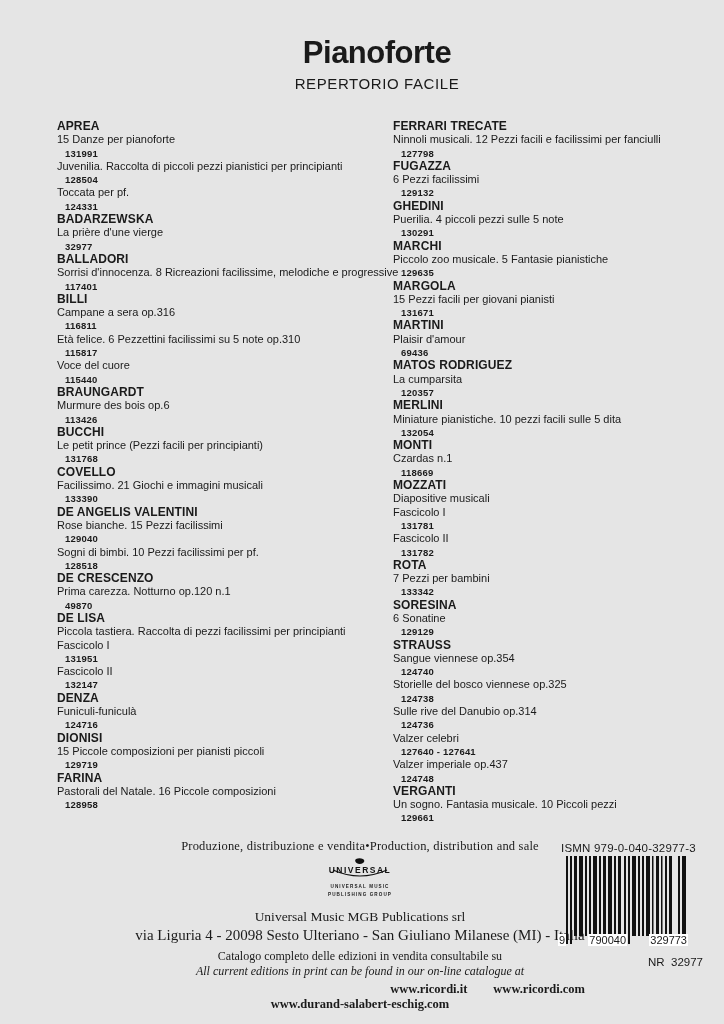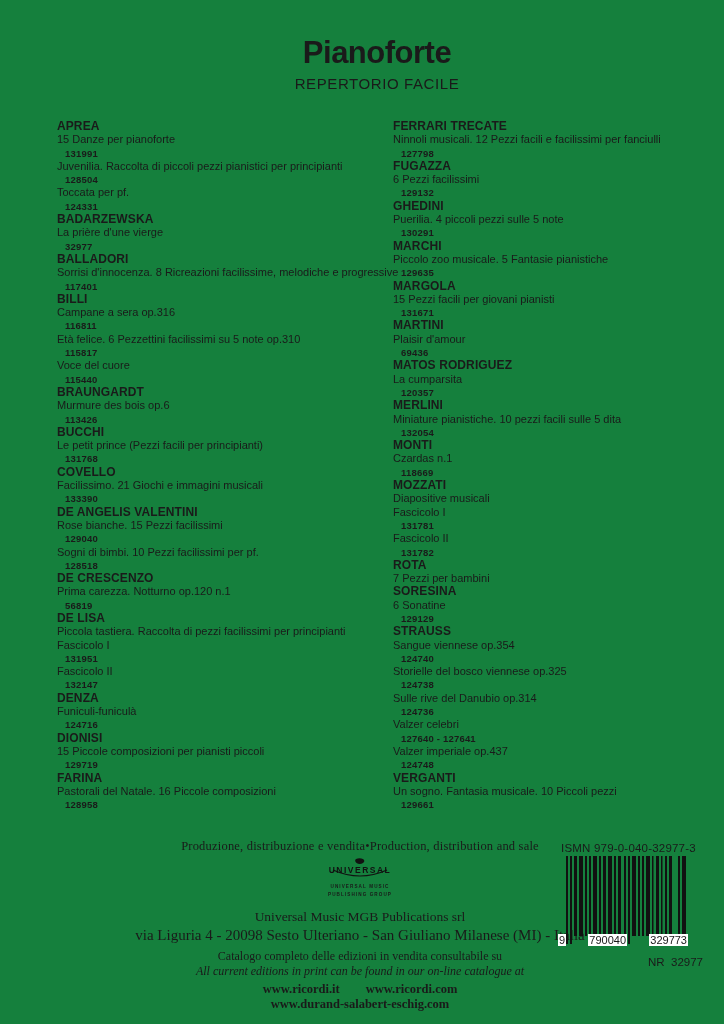--- a/index.html
+++ b/index.html
@@ -1,20 +1,20 @@
 <!DOCTYPE html>
 <html><head>
 <meta charset="utf-8">
 <style>
   html,body{margin:0;padding:0;}
   body{
     width:724px;height:1024px;background:#ffffff;color:#1a1a1a;
     font-family:"Liberation Sans",sans-serif;position:relative;overflow:hidden;
   }
-  .page{position:absolute;inset:0;background:#15803d;}
+  .page{position:absolute;inset:0;background:#e5e5e5;}
 
   
   .header{position:absolute;left:30px;top:36px;width:694px;text-align:center;}
   .title{font-size:31px;font-weight:bold;letter-spacing:-0.5px;margin:0;line-height:34px;}
   .subtitle{font-size:15px;letter-spacing:0.6px;margin-top:5px;}
 
   
   .col{position:absolute;top:120px;}
   .col-left{left:57px;width:330px;}
   .col-right{left:393px;width:320px;}
@@ -27,21 +27,21 @@
   .footer{position:absolute;left:135px;top:839px;width:450px;text-align:center;
           font-family:"Liberation Serif",serif;}
   .prod-line{font-size:12.5px;letter-spacing:0.2px;}
   .logo-wrap{margin-top:4px;line-height:0;}
   .logo-sub{font-size:4.6px;font-weight:bold;letter-spacing:1.1px;line-height:6px;
             font-family:"Liberation Sans",sans-serif;margin-top:2px;}
   .company{font-size:13.5px;margin-top:11px;}
   .address{font-size:15px;margin-top:2px;}
   .note-it{font-size:12px;margin-top:5px;}
   .note-en{font-size:12px;font-style:italic;}
-  .urls{font-size:12.5px;font-weight:bold;margin-top:3px;}
+  .urls{font-size:12.5px;font-weight:bold;margin-top:3px;text-align:right;}
   .urls .u1{margin-right:26px;}
   .url3{font-size:12.5px;font-weight:bold;}
 
   
   .barcode-block{position:absolute;left:561px;top:842px;width:150px;}
   .ismn{font-size:11.5px;white-space:nowrap;letter-spacing:0.2px;}
   .bars{position:relative;width:122px;height:96px;margin-left:5px;margin-top:2px;}
   .digits{position:absolute;left:-8px;bottom:6px;width:130px;font-size:11px;
           display:flex;justify-content:space-between;}
   .digits span{background:#fff;padding:0 1px;}
@@ -87,21 +87,21 @@
       <div class="composer">COVELLO</div>
       <div class="work">Facilissimo. 21 Giochi e immagini musicali</div>
       <div class="number">133390</div>
       <div class="composer">DE ANGELIS VALENTINI</div>
       <div class="work">Rose bianche. 15 Pezzi facilissimi</div>
       <div class="number">129040</div>
       <div class="work">Sogni di bimbi. 10 Pezzi facilissimi per pf.</div>
       <div class="number">128518</div>
       <div class="composer">DE CRESCENZO</div>
       <div class="work">Prima carezza. Notturno op.120 n.1</div>
-      <div class="number">56819</div>
+      <div class="number">49870</div>
       <div class="composer">DE LISA</div>
       <div class="work">Piccola tastiera. Raccolta di pezzi facilissimi per principianti</div>
       <div class="work">Fascicolo I</div>
       <div class="number">131951</div>
       <div class="work">Fascicolo II</div>
       <div class="number">132147</div>
       <div class="composer">DENZA</div>
       <div class="work">Funiculi-funiculà</div>
       <div class="number">124716</div>
       <div class="composer">DIONISI</div>
@@ -140,20 +140,21 @@
       <div class="work">Czardas n.1</div>
       <div class="number">118669</div>
       <div class="composer">MOZZATI</div>
       <div class="work">Diapositive musicali</div>
       <div class="work">Fascicolo I</div>
       <div class="number">131781</div>
       <div class="work">Fascicolo II</div>
       <div class="number">131782</div>
       <div class="composer">ROTA</div>
       <div class="work">7 Pezzi per bambini</div>
+      <div class="number">133342</div>
       <div class="composer">SORESINA</div>
       <div class="work">6 Sonatine</div>
       <div class="number">129129</div>
       <div class="composer">STRAUSS</div>
       <div class="work">Sangue viennese op.354</div>
       <div class="number">124740</div>
       <div class="work">Storielle del bosco viennese op.325</div>
       <div class="number">124738</div>
       <div class="work">Sulle rive del Danubio op.314</div>
       <div class="number">124736</div>

